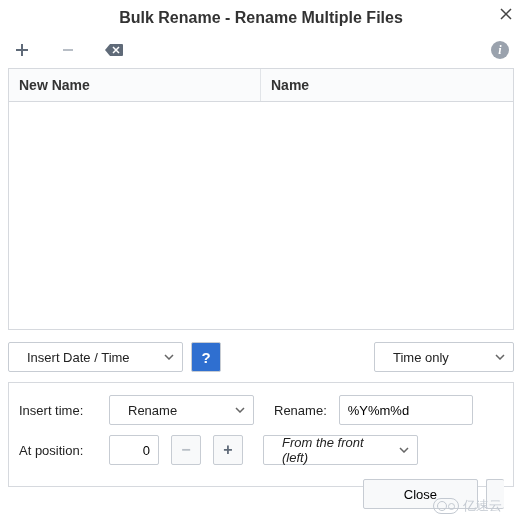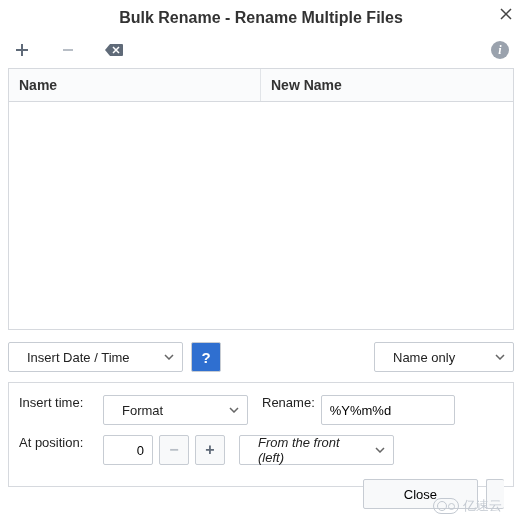--- a/index.html
+++ b/index.html
@@ -25,21 +25,21 @@
 .row-controls { display: flex; align-items: center; gap: 8px; padding: 12px 8px 8px; }
 .select { border: 1px solid #c7ccd3; background: #fff; height: 30px; border-radius: 2px; display: flex; align-items: center; padding: 0 8px 0 18px; cursor: pointer; position: relative; }
 .select .sel-text { flex: 1; color: #222; }
 .select .caret { color: #666; margin-left: 6px; }
 .select.mode { width: 175px; }
 .select.scope { width: 140px; }
 .help-btn { width: 30px; height: 30px; border: 1px solid #c7ccd3; background: #2f6fd0; color: #fff; display: flex; align-items: center; justify-content: center; font-weight: 700; border-radius: 2px; cursor: pointer; font-size: 15px; }
 .row-controls .spacer { flex: 1; }
 
 .options { margin: 2px 8px 8px; border: 1px solid #d6d9de; padding: 12px 10px; }
-.opt-row { display: flex; align-items: flex-start; gap: 6px; margin-bottom: 10px; }
+.opt-row { display: flex; align-items: center; gap: 12px; margin-bottom: 10px; }
 .opt-row:last-child { margin-bottom: 9px; }
 .opt-label { width: 78px; text-align: left; color: #222; font-size: 13px; }
 .select.time { width: 145px; }
 .select.dir { width: 155px; font-style: italic; }
 .text-input { border: 1px solid #c7ccd3; height: 30px; padding: 0 8px; font-size: 13px; width: 134px; border-radius: 2px; background: #fff; }
 .num-input { border: 1px solid #c7ccd3; height: 30px; width: 50px; text-align: right; padding: 0 8px; font-size: 13px; border-radius: 2px; }
 .spin-btn { width: 30px; height: 30px; border: 1px solid #c7ccd3; background: #f8f9fa; display: flex; align-items: center; justify-content: center; cursor: pointer; border-radius: 2px; color: #5f6a78; font-size: 16px; font-weight: 600; }
 .spin-btn.disabled { color: #b8bec6; }
 
 .footer { position: absolute; bottom: 8px; right: 18px; display: flex; gap: 8px; align-items: flex-end; }
@@ -84,51 +84,51 @@
       </svg>
   </span>
   <span class="spacer"></span>
   <span class="tb-btn">
     <span class="info-icon">i</span>
   </span>
 </div>
 
 <div class="filetable">
   <div class="ft-header">
+    <div class="col">New Name</div>
     <div class="col">Name</div>
-    <div class="col">New Name</div>
   </div>
 </div>
 
 <div class="row-controls">
   <div class="select mode">
     <span class="sel-text">Insert Date / Time</span>
     <span class="caret">
       <svg width="10" height="6" viewBox="0 0 10 6">
           <path d="M1 1 L5 5 L9 1" stroke="#666" stroke-width="1.5" fill="none"></path>
         </svg>
     </span>
   </div>
   <div class="help-btn">?</div>
   <span class="spacer"></span>
   <div class="select scope">
-    <span class="sel-text">Name only</span>
+    <span class="sel-text">Time only</span>
     <span class="caret">
       <svg width="10" height="6" viewBox="0 0 10 6">
           <path d="M1 1 L5 5 L9 1" stroke="#666" stroke-width="1.5" fill="none"></path>
         </svg>
     </span>
   </div>
 </div>
 
 <div class="options">
   <div class="opt-row">
     <span class="opt-label">Insert time:</span>
     <div class="select time">
-      <span class="sel-text">Format</span>
+      <span class="sel-text">Rename</span>
       <span class="caret">
         <svg width="10" height="6" viewBox="0 0 10 6">
             <path d="M1 1 L5 5 L9 1" stroke="#666" stroke-width="1.5" fill="none"></path>
           </svg>
       </span>
     </div>
     <span class="opt-label" style="width:auto;margin-left:8px">Rename:</span>
     <input class="text-input" value="%Y%m%d" style="">
   </div>
   <div class="opt-row">

